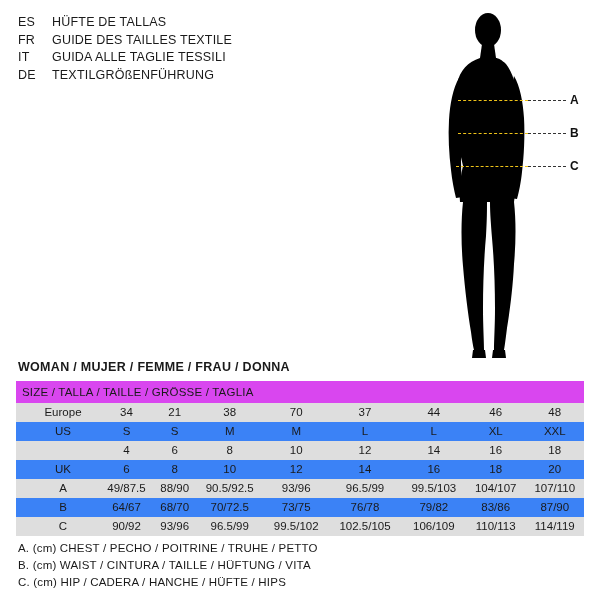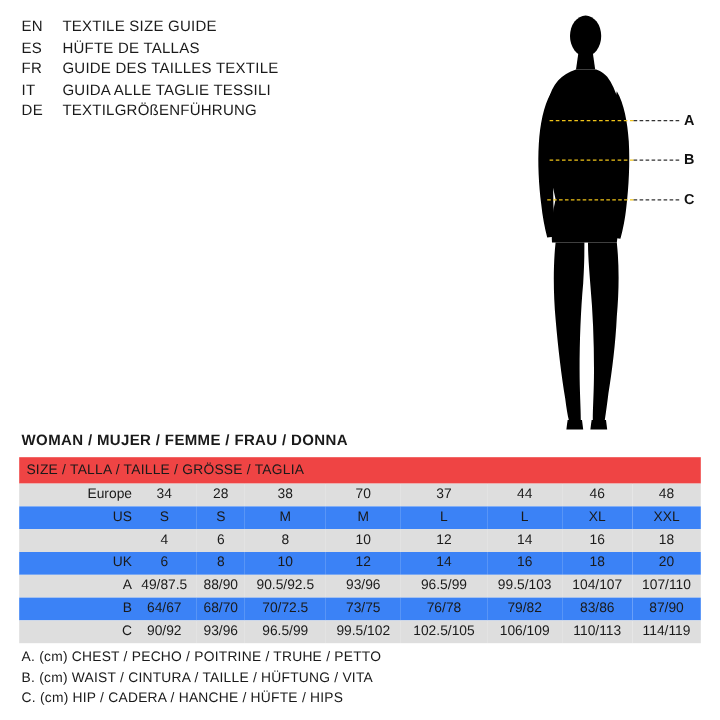--- a/index.html
+++ b/index.html
@@ -93,30 +93,30 @@
     width: 568px;
     font-size: 11.5px;
   }
   table.size-table td, table.size-table th {
     padding: 2px 0 3px 0;
     text-align: center;
     font-weight: normal;
     line-height: 14px;
   }
   table.size-table tr.head-row td {
-    background: #ef4444;
+    background: #d946ef;
     text-align: left;
     padding-left: 6px;
     font-size: 11.5px;
     letter-spacing: 0.2px;
     height: 17px;
   }
   table.size-table td.rowlabel {
-    text-align: right;
-    padding-left: 22px;
+    text-align: center;
+    padding-left: 11px;
     width: 72px;
   }
   tr.shade td { background: #dedede; }
   tr.plain td { background: #3b82f6; }
 
   
   .footnotes {
     position: absolute;
     left: 18px;
     top: 540px;
@@ -128,24 +128,20 @@
     line-height: 17px;
     letter-spacing: 0.2px;
   }
 </style>
 </head>
 <body>
 
 <div class="page">
 
   <div class="lang-block">
-    <div class="lang-row">
-      <span class="lang-code">EN</span>
-      <span class="lang-text">TEXTILE SIZE GUIDE</span>
-    </div>
     <div class="lang-row">
       <span class="lang-code">ES</span>
       <span class="lang-text">HÜFTE DE TALLAS</span>
     </div>
     <div class="lang-row">
       <span class="lang-code">FR</span>
       <span class="lang-text">GUIDE DES TAILLES TEXTILE</span>
     </div>
     <div class="lang-row">
       <span class="lang-code">IT</span>
@@ -218,21 +214,21 @@
   <div class="table-wrap">
     <table class="size-table">
       <tbody>
         <tr class="head-row">
           <td colspan="9">SIZE / TALLA / TAILLE / GRÖSSE / TAGLIA</td>
         </tr>
 
         <tr class="shade">
           <td class="rowlabel">Europe</td>
           <td>34</td>
-          <td>28</td>
+          <td>21</td>
           <td>38</td>
           <td>70</td>
           <td>37</td>
           <td>44</td>
           <td>46</td>
           <td>48</td>
         </tr>
 
         <tr class="plain">
           <td class="rowlabel">US</td>

